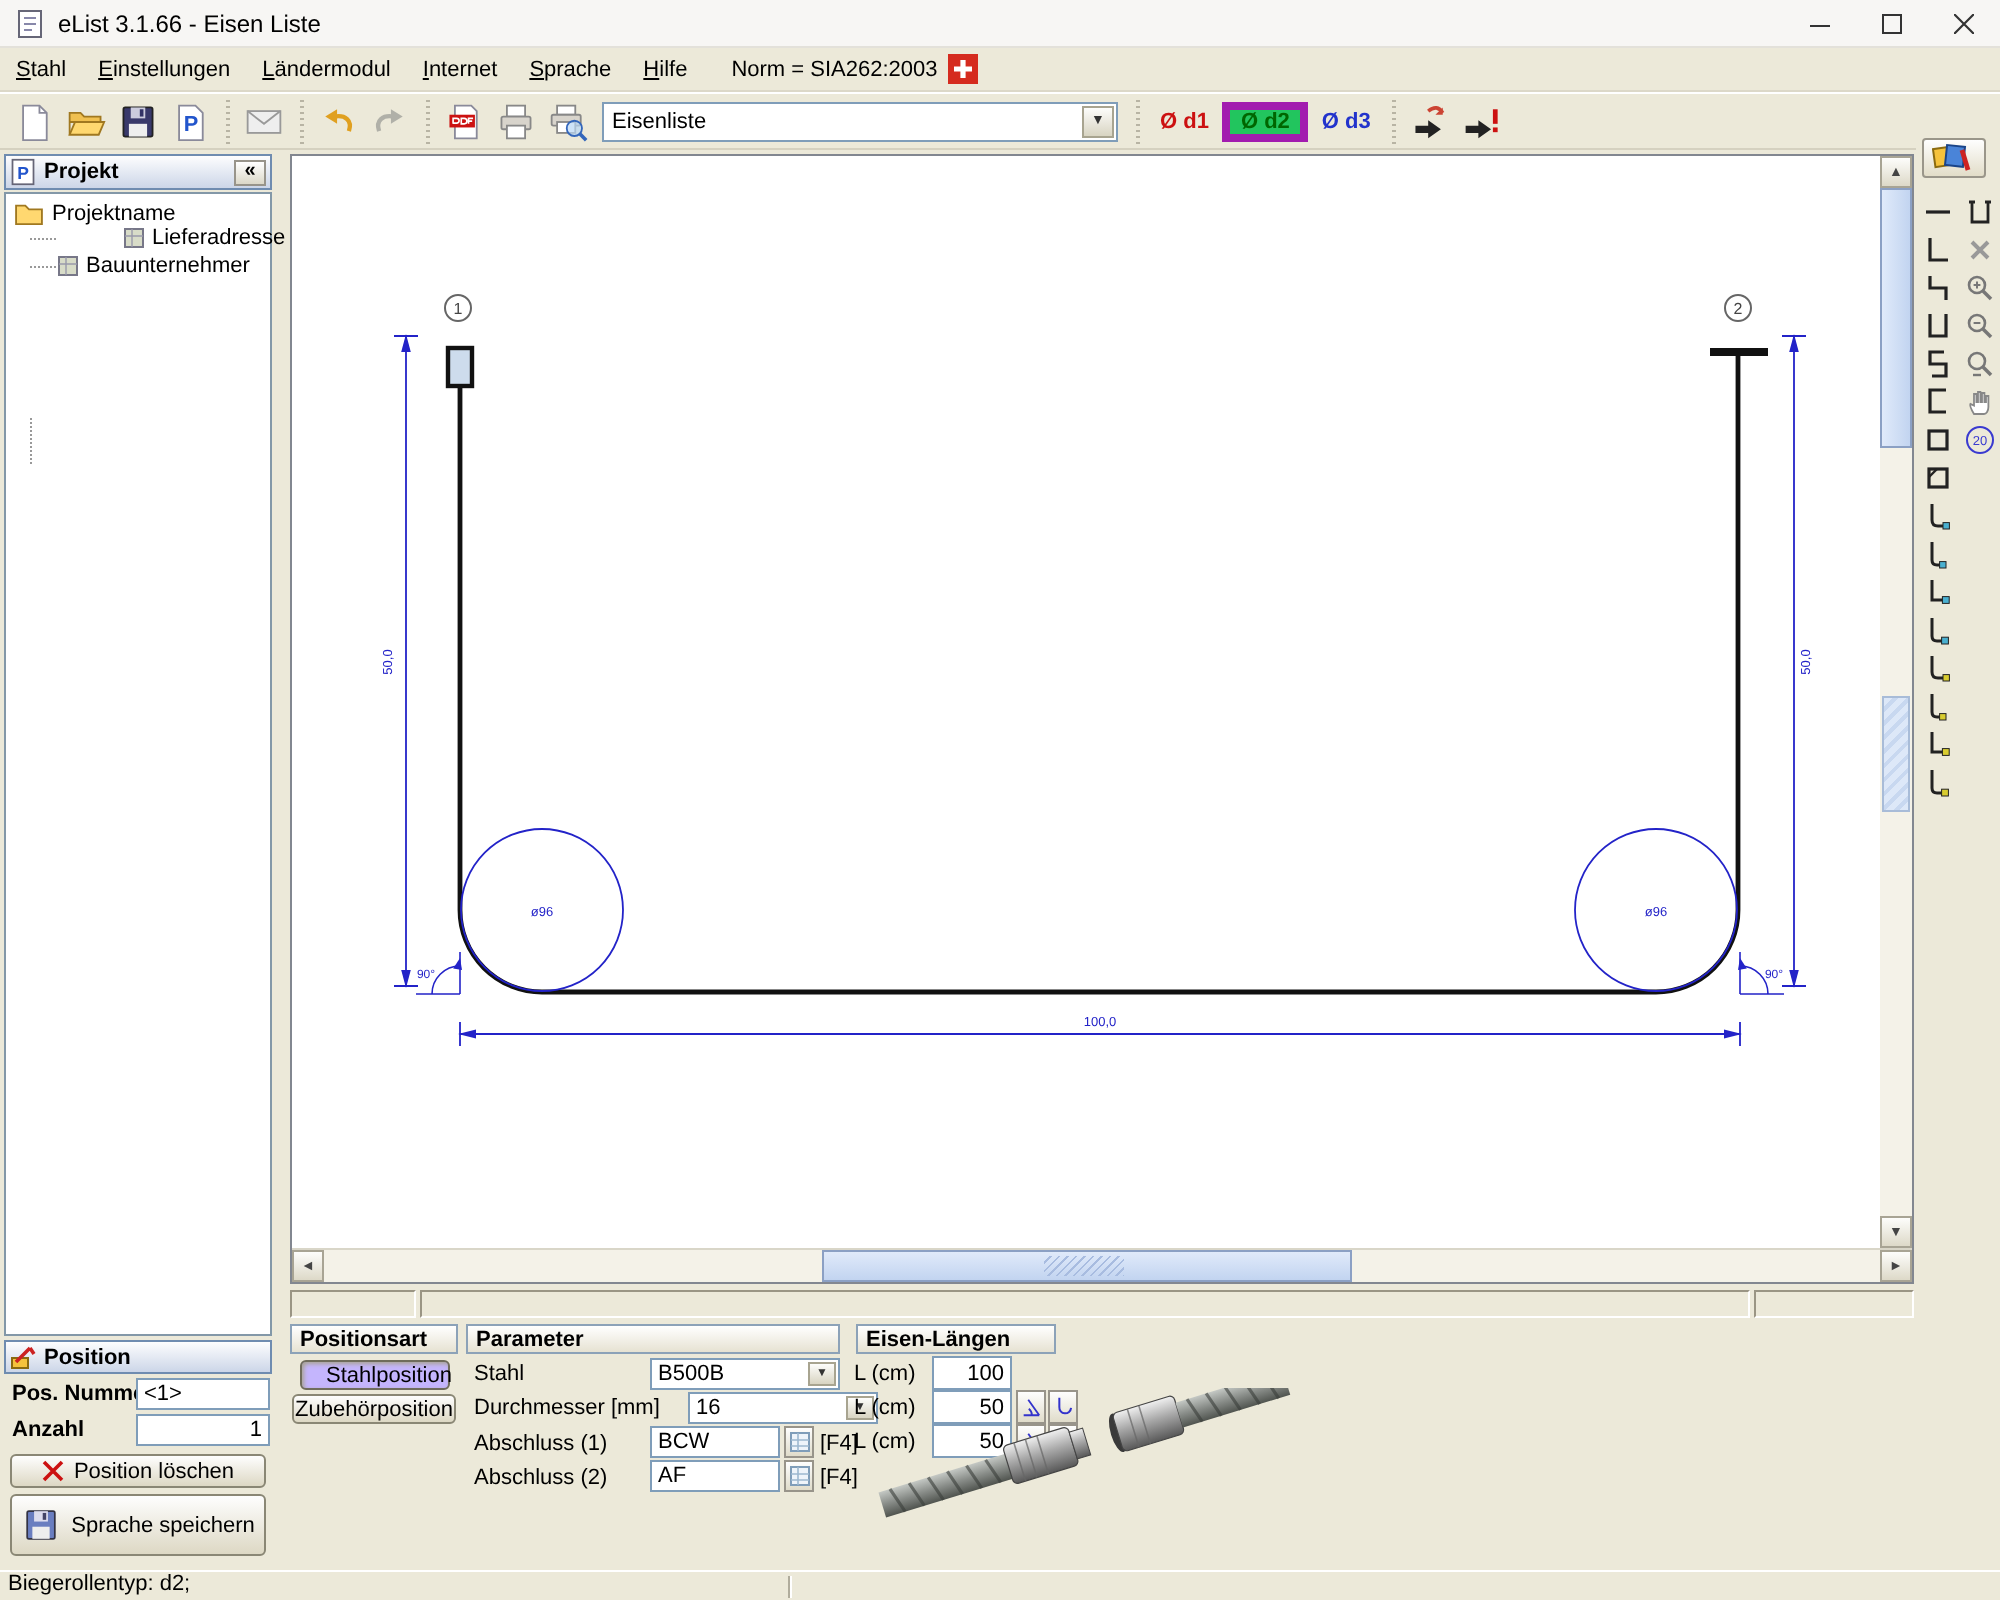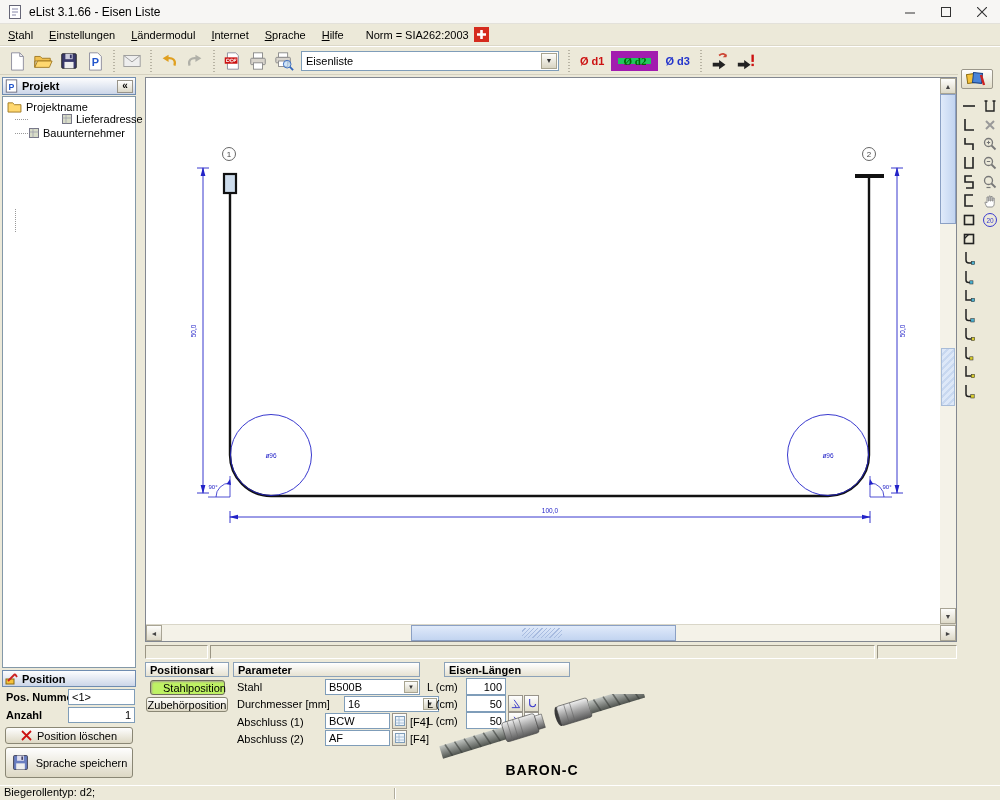--- a/index.html
+++ b/index.html
@@ -31,21 +31,21 @@
   .tb-sep { width:7px; height:22px; margin:0 2px;
             background:repeating-linear-gradient(#b8b4a4 0 1px, transparent 1px 3px);
             background-size:2px 100%; background-position:center; background-repeat:no-repeat; }
   #eisenliste-combo { width:258px; height:20px; margin:0 4px; background:#fff; border:1px solid #7f9db9;
             display:flex; align-items:center; position:relative; }
   #eisenliste-combo .combo-text { padding-left:4px; font-weight:normal; }
   #eisenliste-combo .combo-arrow { position:absolute; right:1px; top:1px; width:16px; height:16px;
             background:linear-gradient(#fdfdfb,#d8d4c2); border:1px solid #a8a490;
             display:flex; align-items:center; justify-content:center; font-size:7px; color:#333; }
   .d-btn { height:20px; padding:0 5px; display:flex; align-items:center; font-weight:bold; margin:0 1px; }
-  .d-btn.pressed { background:#22c55e; border:7px solid #a21caf;font-family:Liberation Serif, serif; }
+  .d-btn.pressed { background:#22c55e; border:4px solid #a21caf; }
   
   .panel-header { position:absolute; background:linear-gradient(#fdfdfe,#ccd6e8);
             border:1px solid #6f8cb0; display:flex; align-items:center; font-weight:bold; }
   #project-header { left:2px; top:77px; width:134px; height:18px; }
   #project-header .hdr-title { margin-left:4px; }
   #collapse-btn { position:absolute; right:2px; top:2px; width:16px; height:13px; font-size:10px; line-height:10px;
             background:linear-gradient(#fff,#dcd8c8); border:1px solid #98948a; text-align:center; }
   #project-tree { position:absolute; left:2px; top:96px; width:134px; height:572px; background:#fff;
             border:1px solid #8398a8; }
   .tree-row { position:absolute; display:flex; align-items:center; }
@@ -81,21 +81,21 @@
   #palette-btn { position:absolute; left:3px; top:3px; width:32px; height:20px;
             background:linear-gradient(#fefefe,#e2ddc8); border:1px solid #9a968a; border-radius:2px;
             display:flex; align-items:center; justify-content:center; }
   .rt-icon { position:absolute; width:18px; height:18px; display:flex; align-items:center; justify-content:center; }
 
   
   .group-header { position:absolute; height:15px; background:linear-gradient(#fff,#e6e2d2);
             border:1px solid #8ca2b8; font-weight:bold; padding:1px 0 0 4px; }
   .xp-btn { position:absolute; background:linear-gradient(#fefefe,#ddd8c4); border:1px solid #8a8775;
             border-radius:3px; display:flex; align-items:center; justify-content:center; }
-  .xp-btn.pressed { background:#bef264; border-color:#6f6c5c; box-shadow:inset 1px 1px 2px #a8a492;padding-left:14px; }
+  .xp-btn.pressed { background:#c4b5fd; border-color:#6f6c5c; box-shadow:inset 1px 1px 2px #a8a492;padding-left:14px; }
   .lbl { position:absolute; white-space:nowrap; }
   .bold { font-weight:bold; }
   .field { position:absolute; border:1px solid #7f9db9; background:#fff; font-family:"Liberation Sans",sans-serif;
            font-size:11px; padding:0 3px; }
   .field.right { text-align:right; }
   .selectbox { position:absolute; border:1px solid #7f9db9; background:#fff; display:flex; align-items:center;text-align:center; }
   .selectbox .sel-text { padding-left:3px; }
   .selectbox .sel-arrow { position:absolute; right:1px; top:1px; bottom:1px; width:14px;
             background:linear-gradient(#fdfdfb,#d8d4c2); border:1px solid #a8a490;
             display:flex; align-items:center; justify-content:center; font-size:6px; color:#333; }
@@ -570,21 +570,21 @@
   <span class="lbl" style="left:237px;top:733px;">Abschluss (2)</span>
   <input class="field" style="left: 325px; top: 730px; width: 65px; height: 16px;" value="AF">
   <div class="mini-btn" style="left:392px;top:730px;width:15px;height:16px;">
     <svg width="10" height="10" viewBox="0 0 10 10">
       <rect x="0.5" y="0.5" width="9" height="9" fill="#eef4fa" stroke="#7f9db9"></rect>
       <path d="M0.5 4h9M0.5 7h9M4 0.5v9" stroke="#9db8d0" stroke-width="0.8"></path>
     </svg>
   </div>
   <span class="lbl" style="left:410px;top:733px;">[F4]</span>
 
-  <div class="group-header" style="left:444px;top:662px;width:126px;">Eisen-Längen</div>
+  <div class="group-header" style="left:428px;top:662px;width:100px;">Eisen-Längen</div>
   <span class="lbl" style="left:427px;top:681px;">L (cm)</span>
   <input class="field right" style="left: 466px; top: 678px; width: 40px; height: 17px;" value="100">
   <span class="lbl" style="left:427px;top:698px;">L (cm)</span>
   <input class="field right" style="left: 466px; top: 695px; width: 40px; height: 17px;" value="50">
   <div class="mini-btn" style="left:508px;top:695px;width:15px;height:17px;">
     <svg width="11" height="11" viewBox="0 0 12 12">
       <path d="M2 10.5h8.5M10.5 10.5L4.5 2" stroke="#3333cc" stroke-width="1" fill="none"></path>
       <path d="M6.5 10.5A4.5 4.5 0 0 0 4.8 7" stroke="#3333cc" stroke-width="1" fill="none"></path>
     </svg>
   </div>
@@ -628,20 +628,19 @@
       <rect x="100" y="-7" width="7" height="14" fill="url(#metal)" stroke="#444" stroke-width="0.5"></rect>
     </g>
     <g transform="translate(120,23) rotate(-17)">
       <ellipse cx="2" cy="0" rx="3.5" ry="10" fill="#3a3a3a"></ellipse>
       <rect x="2" y="-10" width="32" height="20" rx="2.5" fill="url(#metal)" stroke="#444" stroke-width="0.6"></rect>
       <path d="M10 -10v20M16 -10v20" stroke="#666" stroke-width="0.8" opacity="0.7"></path>
       <rect x="34" y="-6" width="56" height="13" fill="url(#rebar)"></rect>
       <path d="M40 -6l4 13M50 -6l4 13M60 -6l4 13M70 -6l4 13M80 -6l4 13" stroke="#3a3e3a" stroke-width="1.6" opacity="0.6"></path>
     </g>
   </svg>
-  <div id="baron-caption">BARON-C</div>
 
   <div id="statusbar">
     <span class="status-text">Biegerollentyp: d2;</span>
     <span class="status-div"></span>
   </div>
 
 </div>
 
 </body></html>

